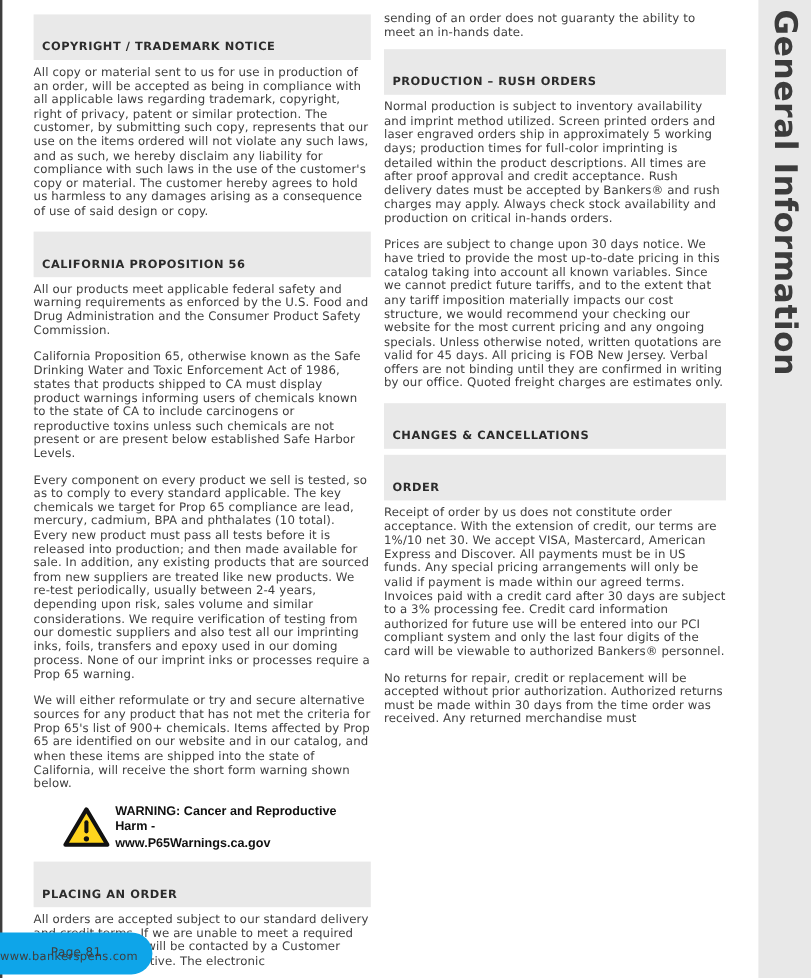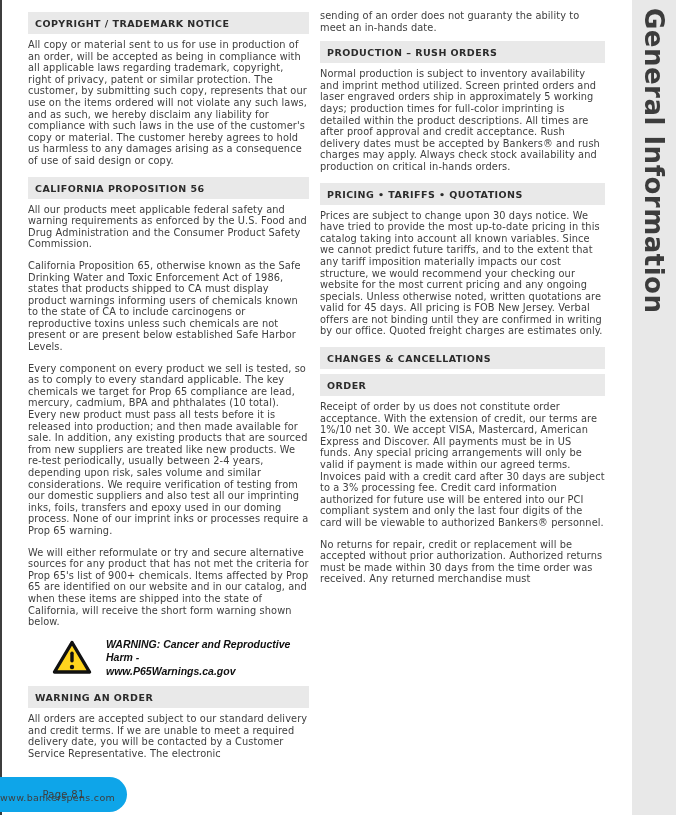--- a/index.html
+++ b/index.html
@@ -20,37 +20,36 @@
   }
   .col { position: absolute; }
   .col-left  { left: 28px;  top: 12px; width: 281px; }
   .col-right { left: 320px; top: 10px; width: 285px; }
   .sec-header {
     background: #e9e9e9;
     color: #2b2b2b;
     font-size: 9.5px;
     font-weight: bold;
     letter-spacing: 0.45px;
-    padding: 6px 7px 5px 7px;
+    padding: 22px 7px 5px 7px;
     margin: 0 0 5px 0;
   }
   p.body {
     font-size: 9.8px;
     line-height: 11.6px;
     color: #3e3e3e;
     margin: 0 0 10px 0;
     letter-spacing: 0.1px;
   }
   section p.body:last-child { margin-bottom: 10px; }
   .warning-row {
     display: flex;
     align-items: center;
-    gap: 14px;
+    gap: 4px;
     margin: 2px 0 8px 24px;
-    font-style: italic;
   }
   .warning-icon { width: 40px; height: 35px; flex: 0 0 auto; display: block; }
   .warning-text {
     font-family: "Liberation Sans", sans-serif;
     font-weight: bold;
     font-size: 10.5px;
     line-height: 13.5px;
     color: #101010;
   }
   .side-tab {
@@ -119,35 +118,34 @@
           <circle cx="20" cy="27" r="2.2" fill="#111111"></circle>
         </svg>
         <span class="warning-text">
           <span>WARNING: Cancer and Reproductive Harm -</span><br>
           <span>www.P65Warnings.ca.gov</span>
         </span>
       </div>
     </section>
 
     <section>
-      <h2 class="sec-header">WARNING AN ORDER</h2>
+      <h2 class="sec-header">PLACING AN ORDER</h2>
       <p class="body">All orders are accepted subject to our standard delivery and credit terms. If we are unable to meet a required delivery date, you will be contacted by a Customer Service Representative. The electronic</p>
     </section>
   </div>
 
   <div class="col col-right">
     <p class="body" style="margin-bottom:8px;">sending of an order does not guaranty the ability to meet an in-hands date.</p>
 
     <section>
       <h2 class="sec-header">PRODUCTION – RUSH ORDERS</h2>
       <p class="body">Normal production is subject to inventory availability and imprint method utilized. Screen printed orders and laser engraved orders ship in approximately 5 working days; production times for full-color imprinting is detailed within the product descriptions. All times are after proof approval and credit acceptance. Rush delivery dates must be accepted by Bankers® and rush charges may apply. Always check stock availability and production on critical in-hands orders.</p>
     </section>
 
     <section>
-      <h2 class="sec-header">PRICING • TARIFFS • QUOTATIONS</h2>
       <p class="body">Prices are subject to change upon 30 days notice. We have tried to provide the most up-to-date pricing in this catalog taking into account all known variables. Since we cannot predict future tariffs, and to the extent that any tariff imposition materially impacts our cost structure, we would recommend your checking our website for the most current pricing and any ongoing specials. Unless otherwise noted, written quotations are valid for 45 days. All pricing is FOB New Jersey. Verbal offers are not binding until they are confirmed in writing by our office. Quoted freight charges are estimates only.</p>
     </section>
 
     <section>
       <h2 class="sec-header">CHANGES &amp; CANCELLATIONS</h2>
     </section>
 
     <section>
     </section>
 

